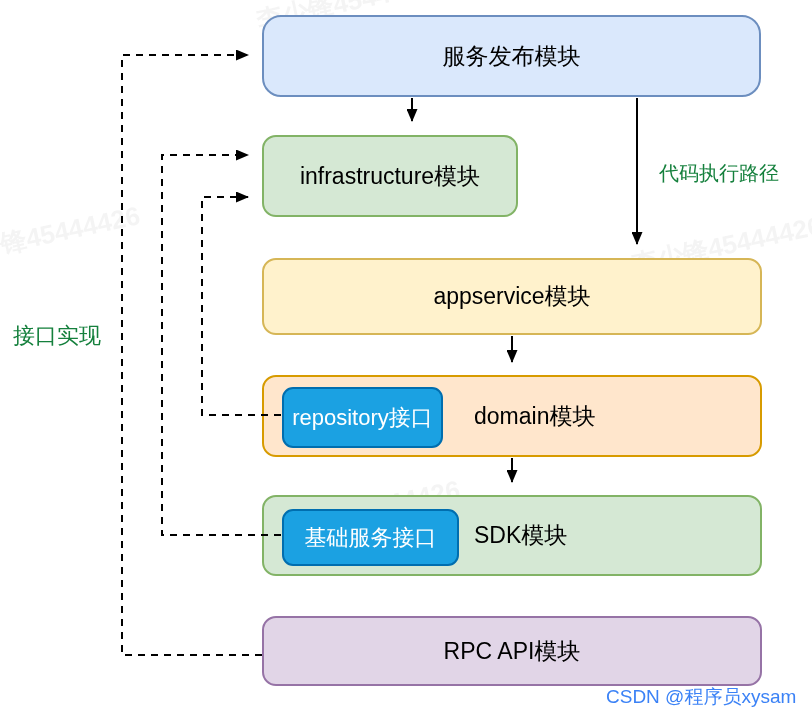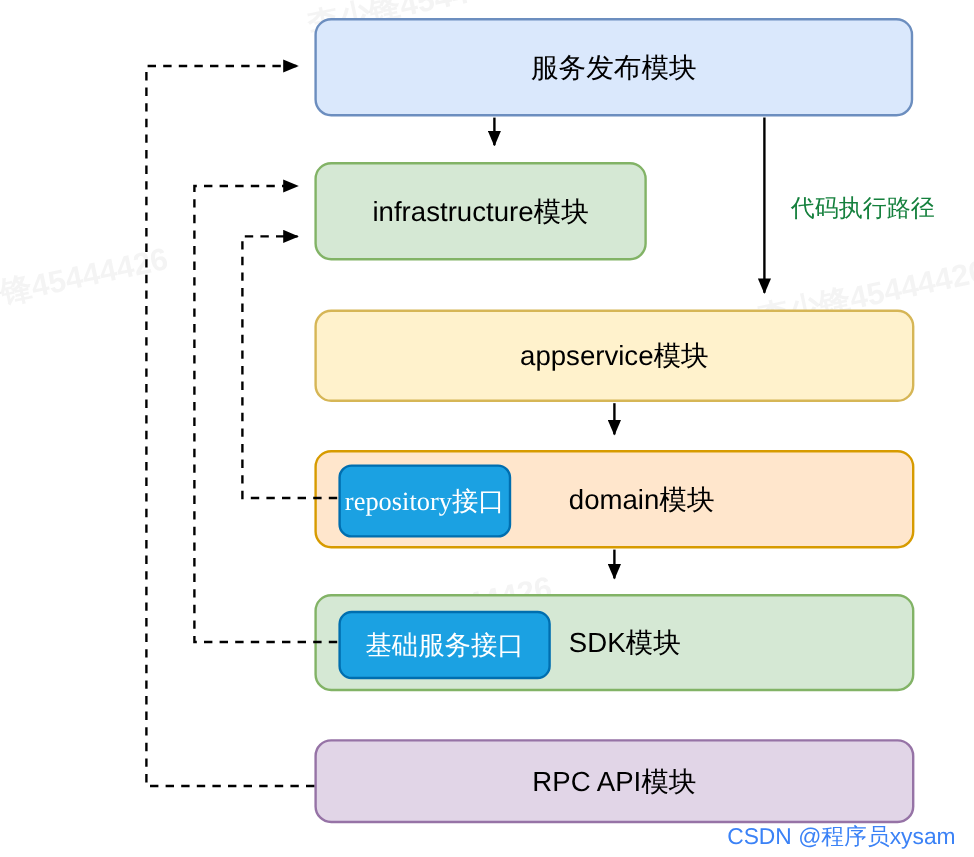--- a/index.html
+++ b/index.html
@@ -40,50 +40,51 @@
 </head>
 <body>
 
 <div id="canvas">
 
   <span class="wm-diagonal" style="left:255px;top:-16px;">李少锋45444426</span>
   <span class="wm-diagonal" style="left:-52px;top:218px;">李少锋45444426</span>
   <span class="wm-diagonal" style="left:630px;top:228px;">李少锋45444426</span>
   <span class="wm-diagonal" style="left:268px;top:492px;">李少锋45444426</span>
 
-  <div class="node node-blue" style="left:262px;top:15px;width:499px;height:82px;">
+  <div class="node node-blue" style="left:262px;top:15px;width:499px;height:82px;border-radius:19px;">
     <span>服务发布模块</span>
   </div>
 
-  <div class="node node-green" style="left:262px;top:135px;width:277px;height:82px;">
+  <div class="node node-green" style="left:262px;top:135px;width:256px;height:82px;">
     <span>infrastructure模块</span>
   </div>
 
   <div class="node node-yellow" style="left:262px;top:258px;width:500px;height:77px;text-align:right;">
     <span>appservice模块</span>
   </div>
 
   <div class="node node-orange" style="left:262px;top:375px;width:500px;height:82px;">
-    <div class="inner-node" style="left:18px;top:10px;width:144px;height:61px;font-family:Liberation Serif, serif;">
+    <div class="inner-node" style="left:18px;top:10px;width:161px;height:61px;">
       <span>repository接口</span>
     </div>
     <span class="side-label" style="left:210px;right:60px;">domain模块</span>
   </div>
 
   <div class="node node-green" style="left:262px;top:495px;width:500px;height:81px;">
     <div class="inner-node" style="left:18px;top:12px;width:177px;height:57px;">
       <span>基础服务接口</span>
     </div>
     <span class="side-label" style="left:210px;right:60px;">SDK模块</span>
   </div>
 
   <div class="node node-purple" style="left:262px;top:616px;width:500px;height:70px;">
     <span>RPC API模块</span>
   </div>
 
+  <span class="annotation" style="left:13px;top:321px;">接口实现</span>
   <span class="annotation" style="left:659px;top:160px;font-size:20px;">代码执行路径</span>
 
   <svg id="arrows" width="812" height="714" viewBox="0 0 812 714">
     <defs>
       <marker id="arrowhead" markerWidth="13" markerHeight="11" refX="12" refY="5.5" orient="auto" markerUnits="userSpaceOnUse">
         <path d="M0,0 L13,5.5 L0,11 Z" fill="#000"></path>
       </marker>
     </defs>
 
     <path d="M412,98 L412,121" stroke="#000" stroke-width="2" fill="none" marker-end="url(#arrowhead)"></path>

